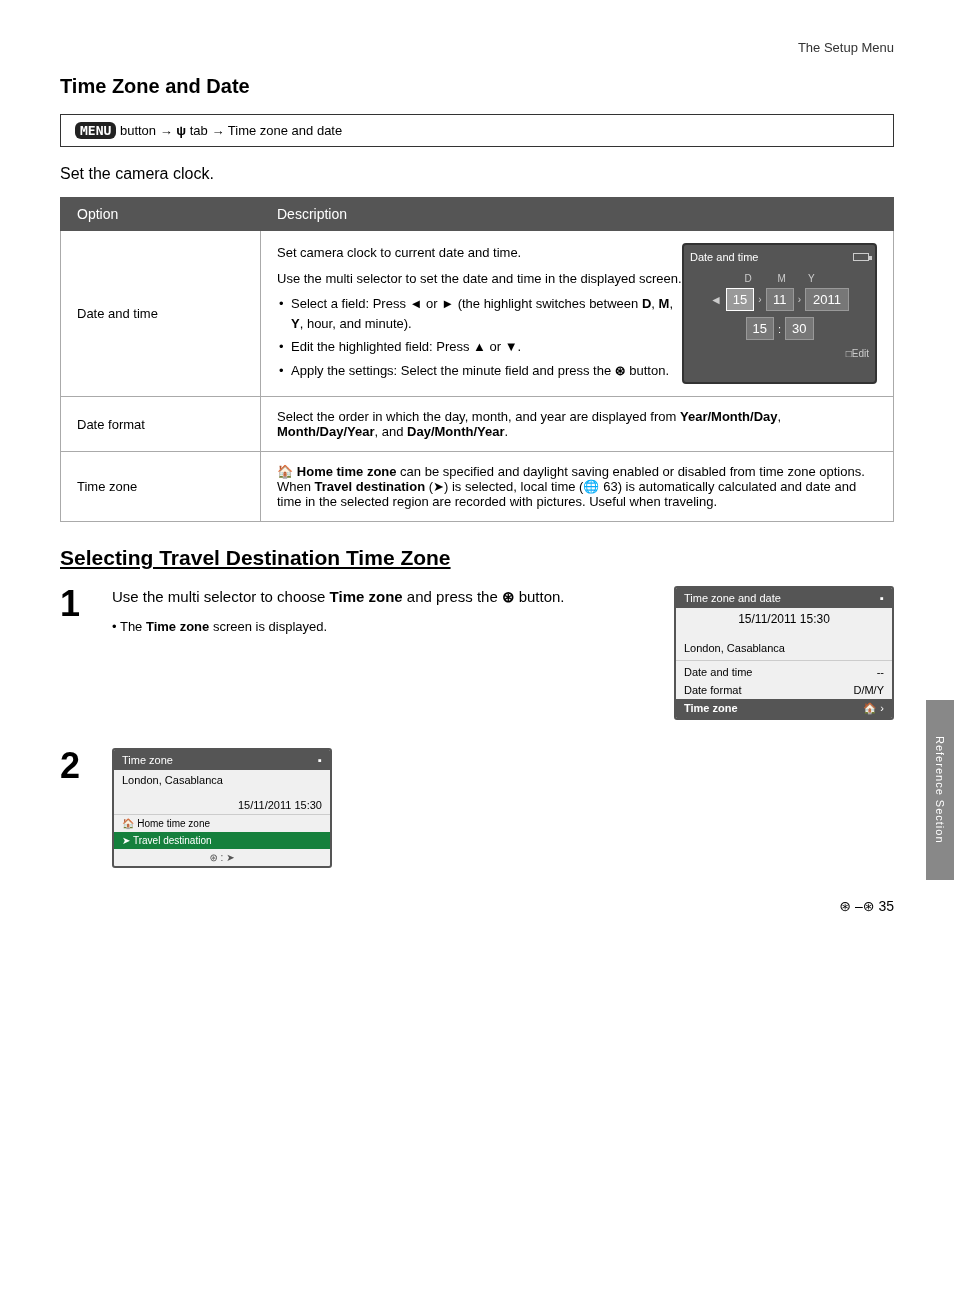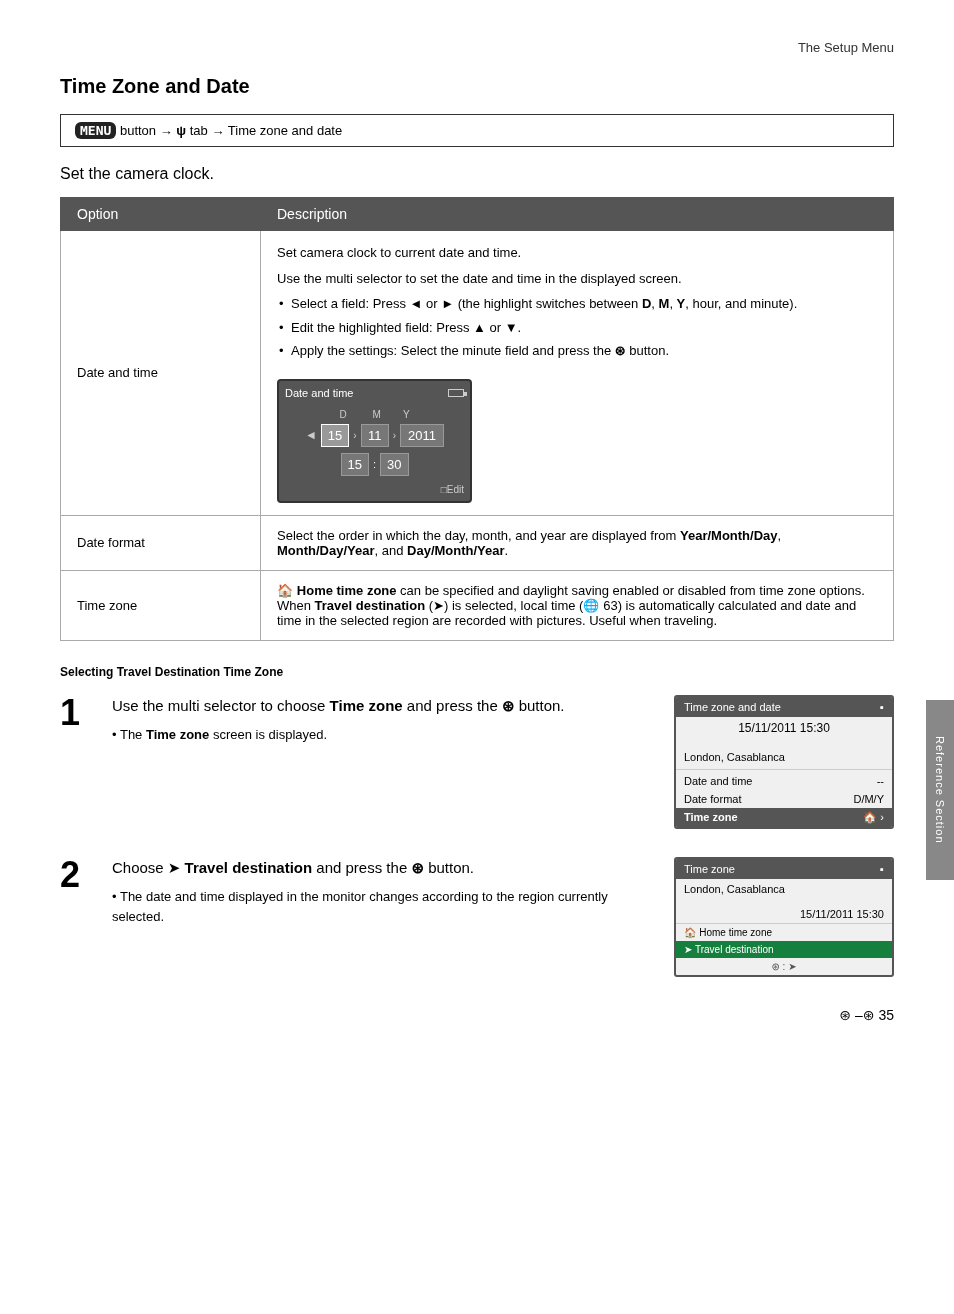--- a/index.html
+++ b/index.html
@@ -74,22 +74,21 @@
       width: 200px;
       font-size: 13px;
       vertical-align: middle;
       text-align: left;
     }
     table.main-table td.desc-col {
       font-size: 13px;
     }
     .desc-inner {
       display: flex;
-      gap: 14px;
-      flex-direction: column;
+      gap: 0;
     }
     .desc-text {
       flex: 1;
     }
     .desc-text p {
       margin-bottom: 6px;
       line-height: 1.5;
     }
     .desc-text ul {
       list-style: none;
@@ -254,24 +253,25 @@
       background: #15803d;
       color: #fff;
     }
     .step-ok-bar {
       text-align: center;
       padding: 3px;
       font-size: 10px;
       color: #555;
     }
     h2 {
-      font-size: 12px;
+      font-size: 21px;
       font-weight: bold;
       margin-bottom: 16px;
       margin-top: 8px;
+      text-decoration: underline;
     }
     .steps-container {
       margin-bottom: 20px;
     }
     .step-block {
       display: flex;
       gap: 24px;
       margin-bottom: 28px;
       align-items: flex-start;
     }
@@ -454,28 +454,20 @@
         </div>
         <div class="tz-row selected">
           <span><strong>Time zone</strong></span>
           <span>🏠 ›</span>
         </div>
       </div>
     </div>
 
     <div class="step-block">
       <div class="step-number">2</div>
-      <div class="step-content">
-        <div class="step-text">
-          Choose ➤ <strong>Travel destination</strong> and press the <strong>⊛</strong> button.
-        </div>
-        <div class="step-note">
-          The date and time displayed in the monitor changes according to the region currently selected.
-        </div>
-      </div>
 
       <div class="step-screen">
         <div class="step-title-bar">
           <span>Time zone</span>
           <span>▪</span>
         </div>
         <div style="padding: 4px 8px; font-size:11px; background:#f0f0f0;">London, Casablanca</div>
         <div style="height:6px; background:#f0f0f0;"></div>
         <div style="text-align:right; padding: 3px 8px; font-size:11px; background:#f0f0f0;">15/11/2011 15:30</div>
         <div style="height:1px; background:#ccc;"></div>

